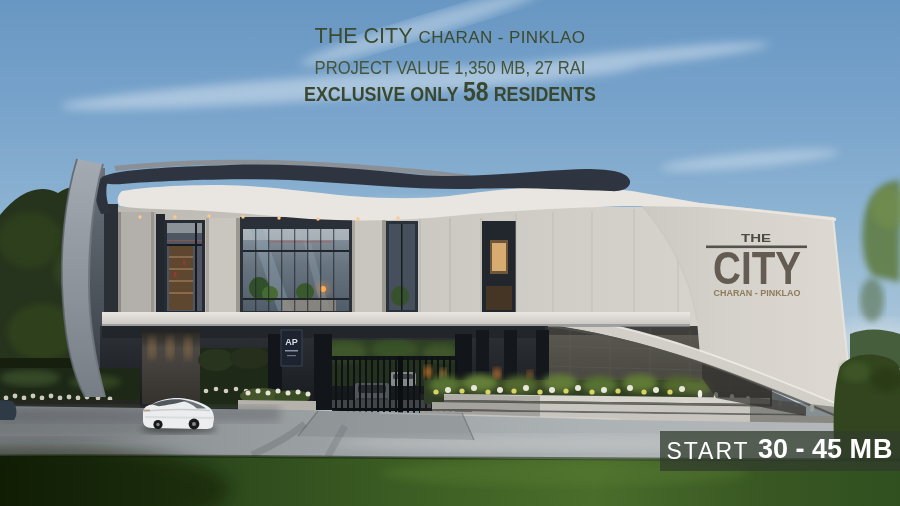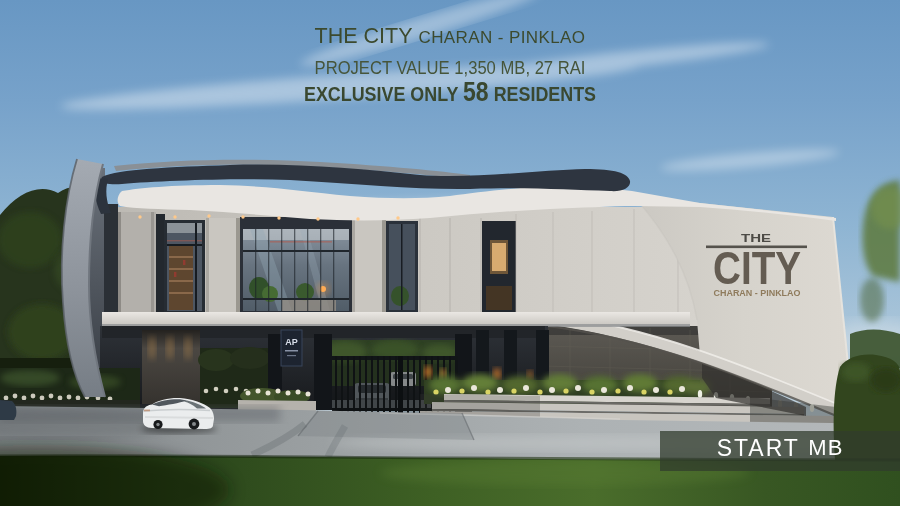--- a/index.html
+++ b/index.html
@@ -525,18 +525,19 @@
 </g>
 
 </svg>
 
 <div class="hl" style="top:24px;font-size:21.5px;font-weight:normal;">THE CITY&nbsp;<span style="font-size:17px;letter-spacing:0.4px;">CHARAN - PINKLAO</span></div>
 
 <div class="hl" style="top:58px;font-size:18px;color:#46553a;transform:scaleX(0.923);">PROJECT VALUE 1,350 MB, 27 RAI</div>
 
 <div class="hl" style="top:77px;font-size:21px;font-weight:bold;color:#3a4830;transform:scaleX(0.852);">EXCLUSIVE ONLY <span style="font-size:27px;">58</span> RESIDENTS</div>
 
-<div style="position:absolute;left:660px;top:431px;width:240px;height:40px;background:rgba(48,59,45,0.74);color:#ffffff;display:flex;align-items:center;justify-content:center;white-space:nowrap;padding-bottom:6px;box-sizing:border-box;">
+<div style="position:absolute;left:660px;top:431px;width:240px;height:40px;background:rgba(48,59,45,0.74);color:#ffffff;display:flex;align-items:flex-end;justify-content:center;white-space:nowrap;padding-bottom:6px;box-sizing:border-box;">
   <span style="font-size:23px;letter-spacing:2px;">START&nbsp;</span>
-  <span style="font-size:22px;font-weight:normal;letter-spacing:1px;">MB</span>
+  <span style="font-size:27px;font-weight:bold;">30 - 45&nbsp;</span>
+  <span style="font-size:27px;font-weight:bold;letter-spacing:1px;">MB</span>
 </div>
 
 </div>
 
 </body></html>

